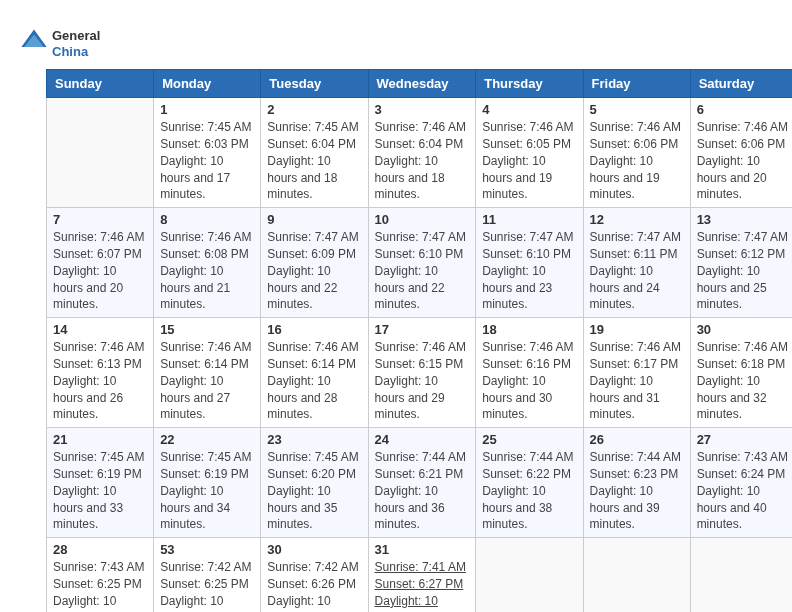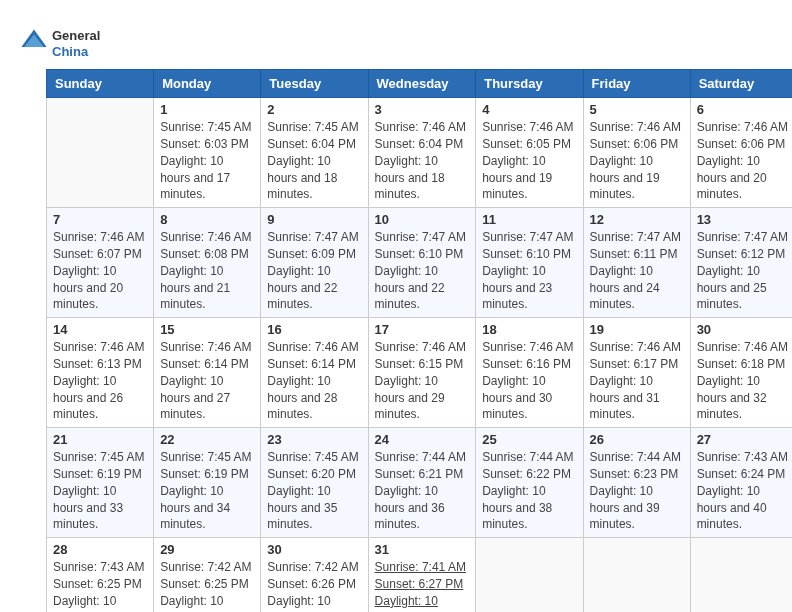--- a/index.html
+++ b/index.html
@@ -289,21 +289,21 @@
         </td>
       </tr>
       <tr>
         <td>
           <div class="day-number">28</div>
           <div class="day-info" style="white-space: pre-line;">Sunrise: 7:43 AM
 Sunset: 6:25 PM
 Daylight: 10 hours and 41 minutes.</div>
         </td>
         <td>
-          <div class="day-number">29</div>
+          <div class="day-number">53</div>
           <div class="day-info" style="white-space: pre-line;">Sunrise: 7:42 AM
 Sunset: 6:25 PM
 Daylight: 10 hours and 43 minutes.</div>
         </td>
         <td>
           <div class="day-number">30</div>
           <div class="day-info" style="white-space: pre-line;">Sunrise: 7:42 AM
 Sunset: 6:26 PM
 Daylight: 10 hours and 44 minutes.</div>
         </td>

